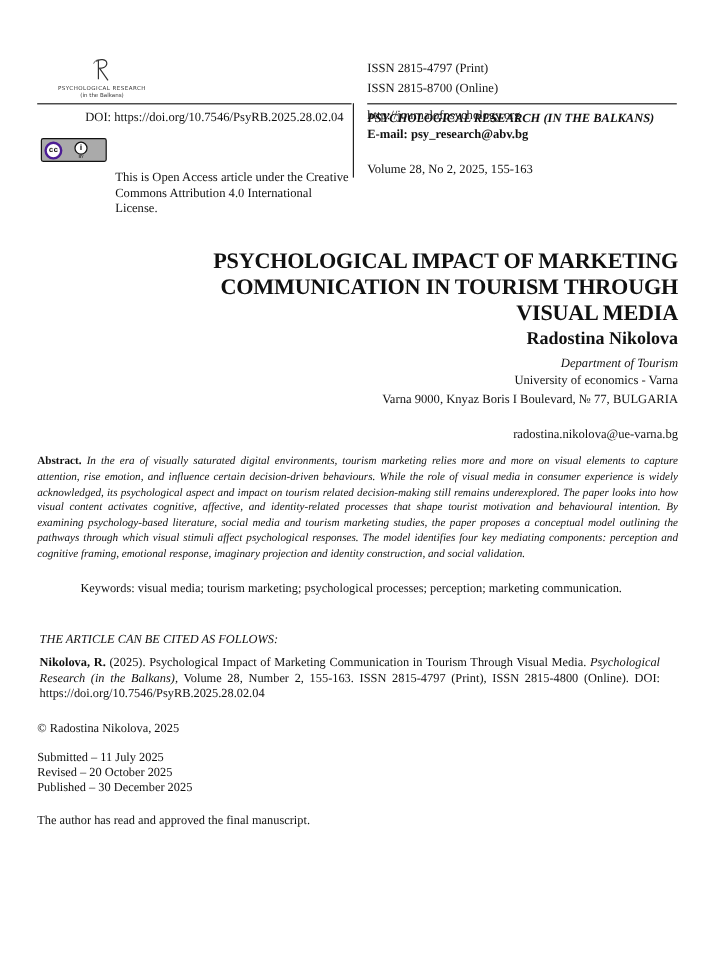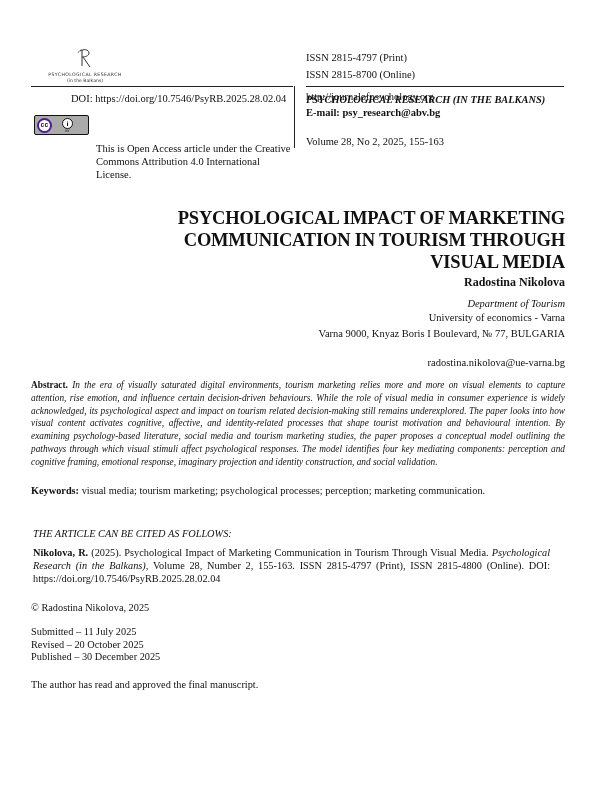--- a/index.html
+++ b/index.html
@@ -69,41 +69,41 @@
     .ji1 { top: 90px; }
     .ji2 { top: 106px; font-weight: bold; }
     .ji3 { top: 135px; }
 
     
     .title {
       right: 35px; top: 207px; width: 440px; text-align: right;
       font-size: 18.5px; font-weight: bold; line-height: 22px; letter-spacing: -0.2px;
     }
     .author {
-      right: 35px; top: 275px; font-size: 12px; font-weight: bold; text-align: right;
+      right: 35px; top: 275px; font-size: 15px; font-weight: bold; text-align: right;
     }
     .affil {
       right: 35px; text-align: left; font-size: 10.5px; line-height: 14px; white-space: nowrap;
     }
     .af1 { top: 297px; font-style: italic; }
     .af2 { top: 311px; }
     .af3 { top: 327px; }
     .af4 { top: 356px; }
 
     
     .abstract {
       left: 31px; top: 379px; width: 534px; font-size: 9.3px; line-height: 12.8px;
       text-align: justify;
     }
     .abstract .lbl { font-weight: bold; font-style: normal; }
     .abstract .txt { font-style: italic; }
     .keywords {
       left: 31px; top: 484px; width: 534px; font-size: 10.3px; line-height: 13px;
     }
-    .keywords .lbl { font-weight: bold; }
+    .keywords .lbl { font-weight: normal; margin-left: 36px; }
 
     
     .cite-head {
       left: 33px; top: 527px; font-size: 10.3px; font-style: italic; line-height: 13px;
       white-space: nowrap;
     }
     .cite-body {
       left: 33px; top: 546px; width: 517px; font-size: 10.3px; line-height: 13px;
       text-align: justify;
     }

